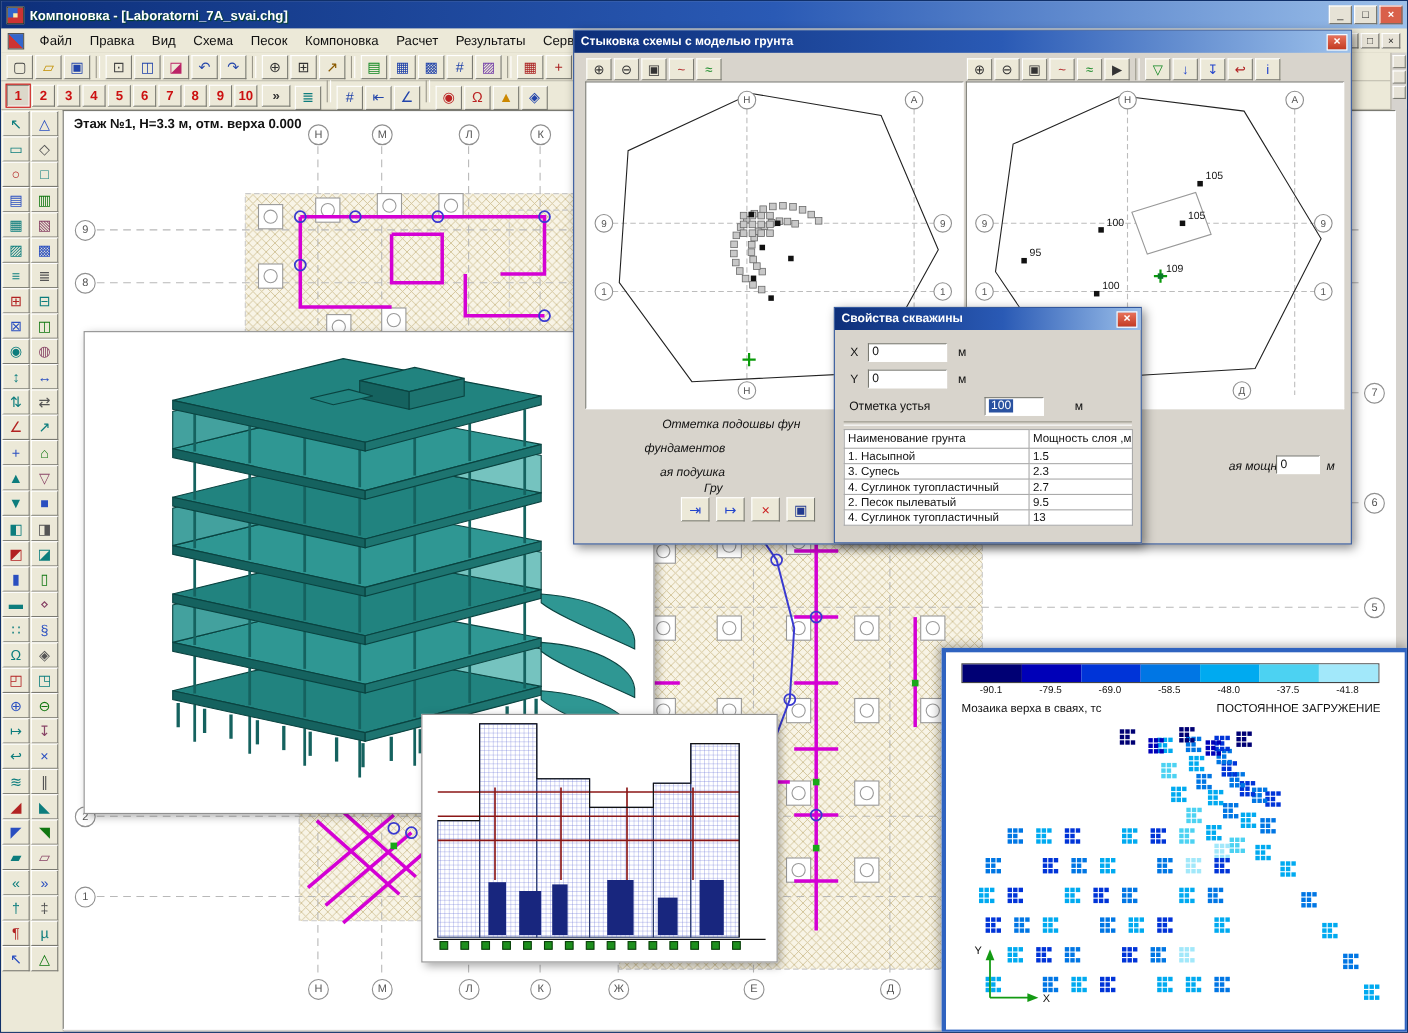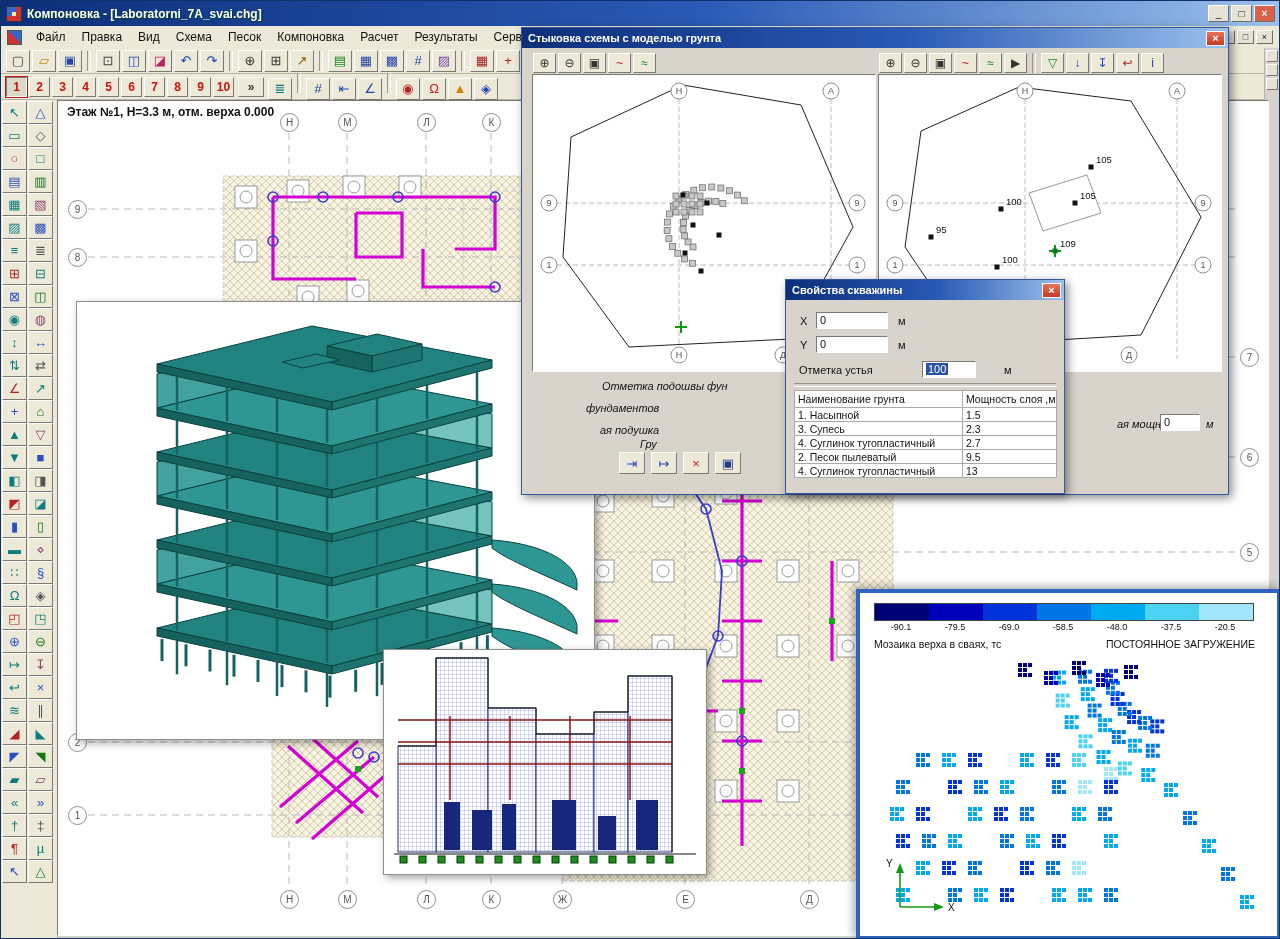--- a/index.html
+++ b/index.html
@@ -57,21 +57,21 @@
   .viewwin{position:absolute;background:#fff;border:1px solid #8f8f8f;box-shadow:3px 3px 8px rgba(0,0,0,.35);}
   #view3d{left:75px;top:300px;width:517px;height:437px;z-index:2;}
   #elevation{left:382px;top:648px;width:322px;height:224px;z-index:3;}
   
   .dlg{position:absolute;background:#d8d4cc;border:1px solid #33589e;box-shadow:3px 3px 9px rgba(0,0,0,.45);}
   .dlg-title{height:20px;background:linear-gradient(90deg,#0d2f7a,#2a5ab5 55%,#9cc0ea);
     display:flex;align-items:center;color:#fff;font-size:11px;font-weight:bold;padding-left:6px;}
   .dlg-close{margin-left:auto;margin-right:3px;width:19px;height:15px;padding:0;color:#fff;font-size:11px;line-height:11px;
     font-weight:bold;background:linear-gradient(#e8735c,#c23a22);border:1px solid #fff;}
   #grunt-dialog{left:520px;top:26px;width:706px;height:466px;z-index:4;}
-  #borehole-dialog{left:757px;top:278px;width:278px;height:213px;z-index:5;margin-left:27px;}
+  #borehole-dialog{left:757px;top:278px;width:278px;height:213px;z-index:5;}
   .mini-toolbar{position:absolute;top:24px;height:22px;display:flex;align-items:center;}
   .mini-toolbar .tbtn{width:23px;height:20px;font-size:12px;}
   .panel{position:absolute;top:46px;width:342px;height:296px;background:#fff;
     border:1px solid;border-color:#7a7a72 #fff #fff #7a7a72;}
   .frag{position:absolute;font-size:11px;color:#111;font-style:italic;}
   .inputbox{position:absolute;background:#fff;border:1px solid;border-color:#7a7a72 #fff #fff #7a7a72;
     font-size:11px;padding:1px 3px;box-sizing:border-box;height:17px;color:#111;}
   .inputbox .selval{background:#2a52a0;color:#fff;padding:0 2px;}
   .flabel{position:absolute;font-size:11px;color:#111;}
   #gd-buttons{position:absolute;left:96px;top:424px;display:flex;gap:4px;}
@@ -973,21 +973,21 @@
         <div class="mz-cell" style="background: rgb(76, 210, 242);"></div>
         <div class="mz-cell" style="background: rgb(162, 232, 250);"></div>
       </div>
     <div id="mz-scale-labels">
         <div class="mz-lab">-90.1</div>
         <div class="mz-lab">-79.5</div>
         <div class="mz-lab">-69.0</div>
         <div class="mz-lab">-58.5</div>
         <div class="mz-lab">-48.0</div>
         <div class="mz-lab">-37.5</div>
-        <div class="mz-lab">-20.5</div>
+        <div class="mz-lab">-41.8</div>
       </div>
     <div class="mz-cap-left">Мозаика верха в сваях, тс</div>
     <div class="mz-cap-right">ПОСТОЯННОЕ ЗАГРУЖЕНИЕ</div>
     <svg id="mz-svg" width="402" height="274">
         <rect x="282.2757020506519" y="64.39177246024946" width="4" height="4" fill="#0034d8"></rect>
         <rect x="282.2757020506519" y="69.39177246024946" width="4" height="4" fill="#0034d8"></rect>
         <rect x="282.2757020506519" y="74.39177246024946" width="4" height="4" fill="#0034d8"></rect>
         <rect x="287.2757020506519" y="64.39177246024946" width="4" height="4" fill="#0034d8"></rect>
         <rect x="287.2757020506519" y="69.39177246024946" width="4" height="4" fill="#0034d8"></rect>
         <rect x="287.2757020506519" y="74.39177246024946" width="4" height="4" fill="#0034d8"></rect>

